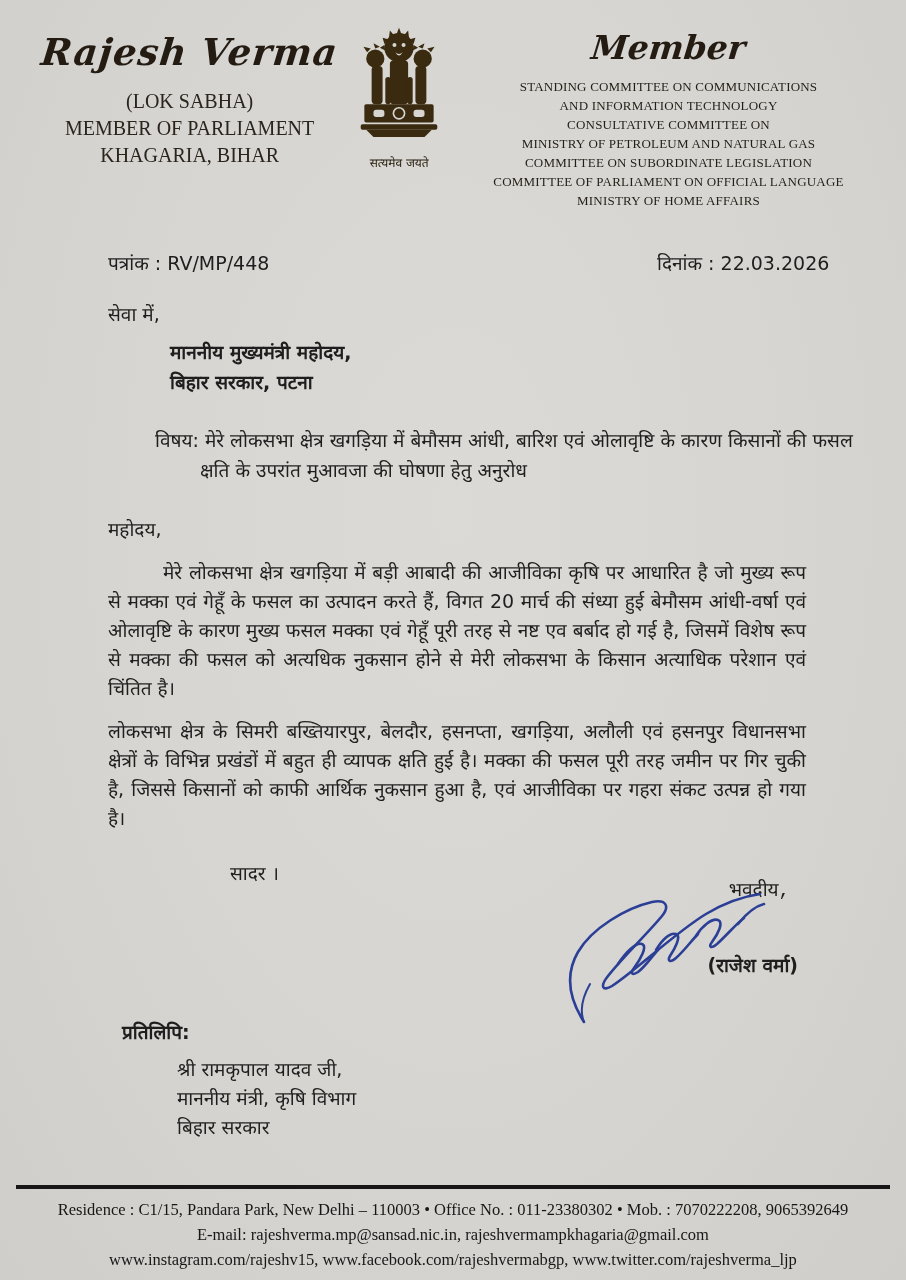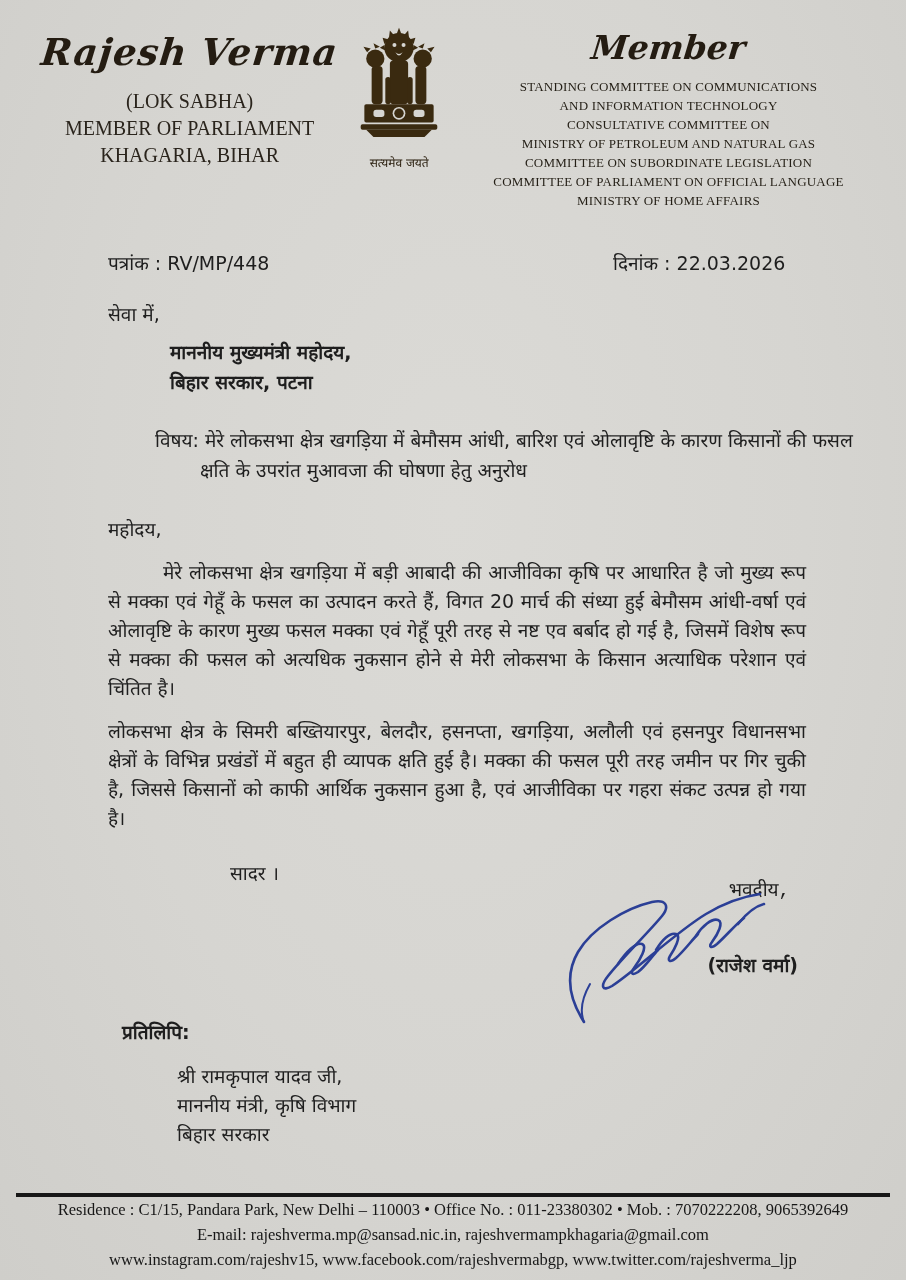--- a/index.html
+++ b/index.html
@@ -61,20 +61,21 @@
     font-size:13px;
     line-height:19px;
     color:#241f16;
     letter-spacing:.2px;
   }
   
   .meta-row{
     display:flex;
     margin:40px 0 0 108px;
     font-size:19px;
+    gap:44px;
   }
   .meta-ref{width:505px;}
   
   .body-block{ margin:0 100px 0 108px; font-size:19px; line-height:29px;}
   .seva{margin-top:24px;}
   .addressee{margin:8px 0 0 62px;font-weight:bold;line-height:30px;}
   .subject{
     margin:28px 0 0 47px;
     padding-left:45px;
     text-indent:-45px;
@@ -91,26 +92,27 @@
     top:868px;right:88px;
     width:250px;height:150px;
     font-size:19px;
   }
   .closing{position:absolute;top:8px;right:28px;font-family:Liberation Mono, monospace;}
   .sig-svg{position:absolute;left:-12px;top:12px;}
   .signed-name{position:absolute;top:84px;right:20px;font-weight:bold;}
   
   .copy-block{margin:0 0 0 122px;position:absolute;top:1018px;left:0;font-size:19px;line-height:29px;}
   .copy-label{font-weight:bold;}
-  .copy-lines{margin:15px 0 0 55px;}
+  .copy-lines{margin:8px 0 0 55px;}
   
   .footer{
     position:absolute;
     left:16px;right:16px;bottom:8px;
     border-top:4px solid #171717;
+    padding-top:8px;
     text-align:center;
     font-family:"Liberation Serif",serif;
     font-size:16.5px;
     line-height:25px;
     color:#171717;
   }
 </style>
 </head>
 <body>
 

